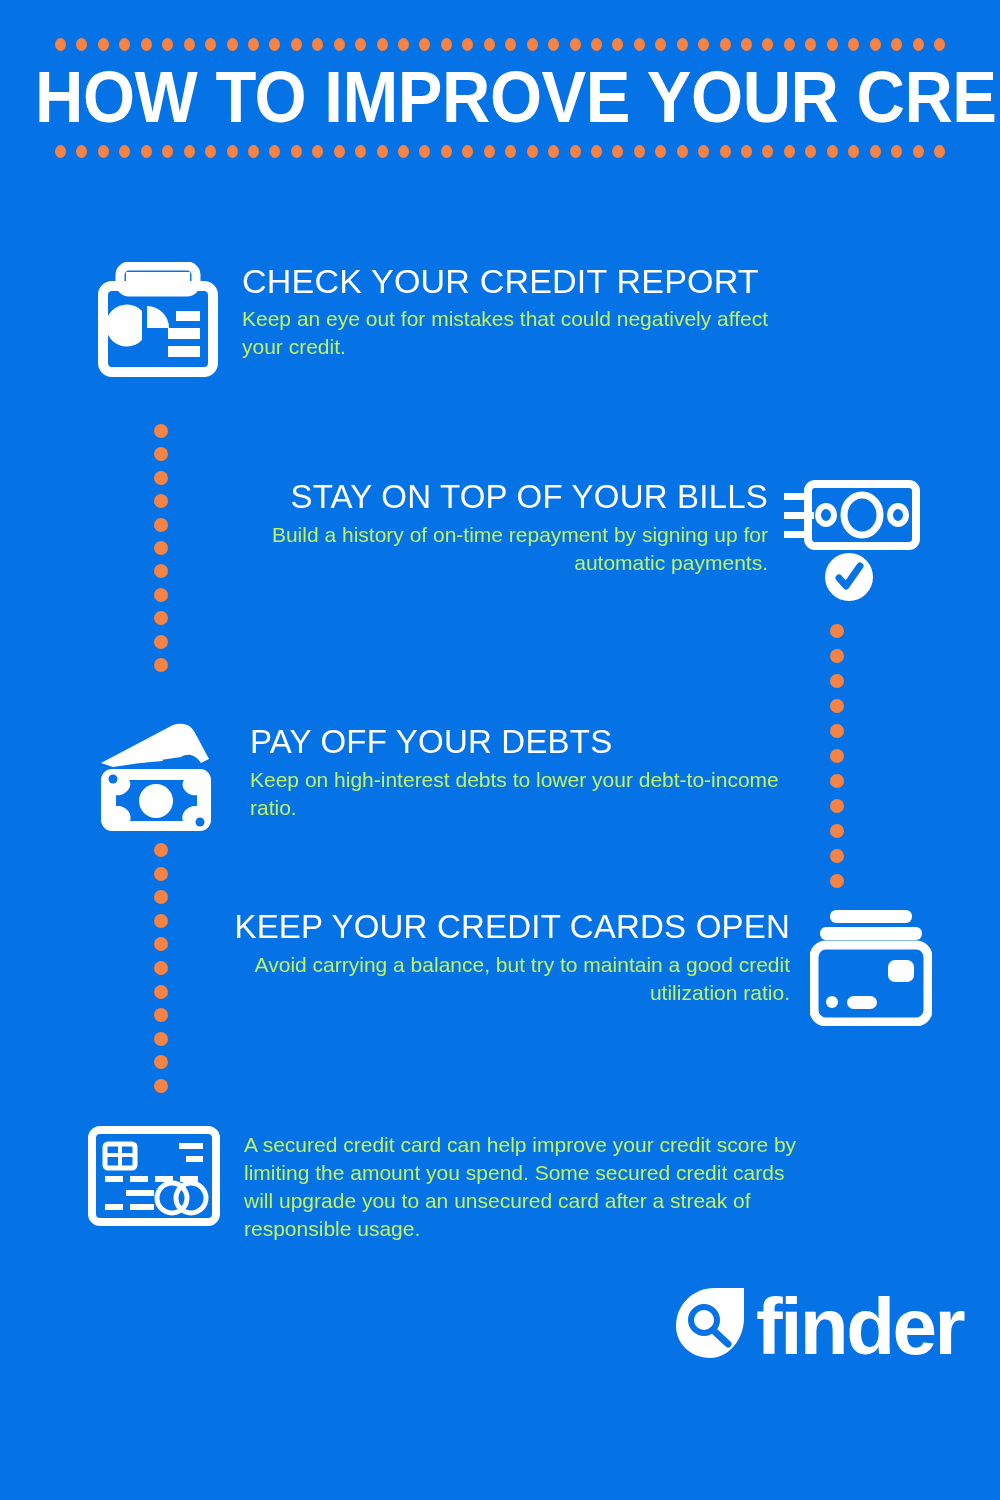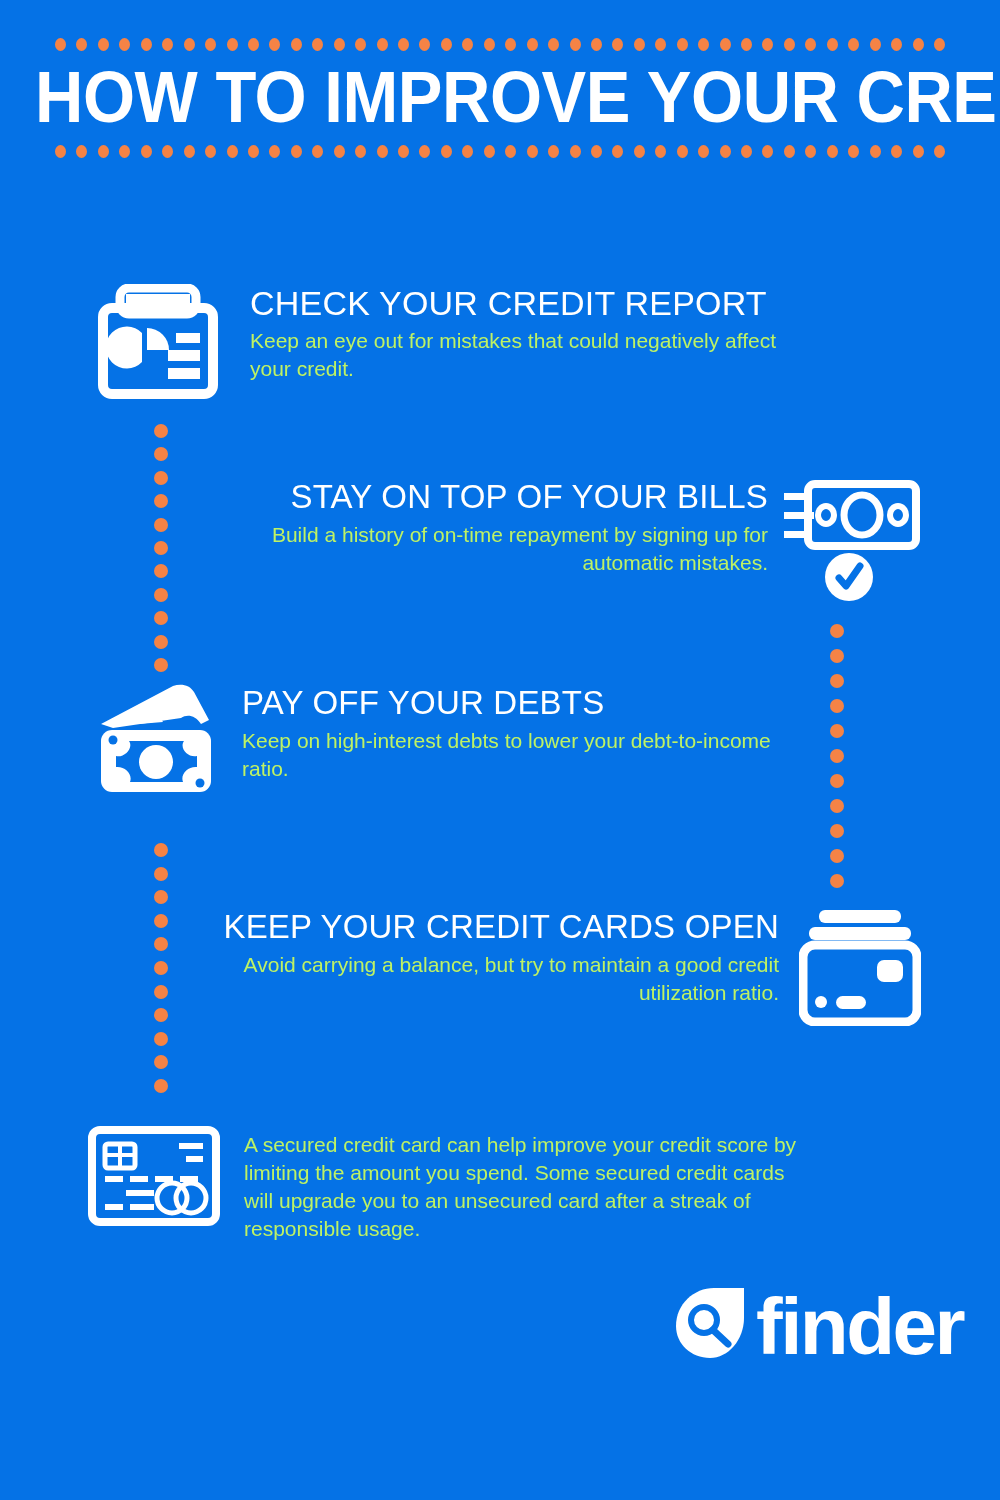--- a/index.html
+++ b/index.html
@@ -116,31 +116,31 @@
     font-size: 21px;
     font-weight: normal;
     line-height: 28px;
     color: #bef264;
     margin-top: 5px;
   }
   .align-right { text-align: right; margin-left: 13px; }
   .align-left  { text-align: left; }
 
   
-  #sec-1 { left: 98px;  top: 284px; width: 700px; gap: 8px; }
+  #sec-1 { left: 98px;  top: 262px; width: 700px; }
   #sec-1 .icon-box { margin-right: 24px; }
   #sec-1 .sec-title { font-size: 34px; }
 
   #sec-2 { left: 220px; top: 478px; width: 700px; justify-content: flex-end; }
   #sec-2 .icon-box { margin-left: 12px; }
 
-  #sec-3 { left: 95px;  top: 684px; width: 700px; }
+  #sec-3 { left: 95px;  top: 723px; width: 700px; gap: 8px; }
   #sec-3 .icon-box { margin-right: 22px; }
 
-  #sec-4 { left: 181px; top: 908px; width: 740px; justify-content: flex-end; }
+  #sec-4 { left: 192px; top: 908px; width: 740px; justify-content: flex-end; }
   #sec-4 .icon-box { margin-left: 20px; }
 
   #sec-5 { left: 88px;  top: 1126px; width: 760px; }
   #sec-5 .icon-box { margin-right: 24px; }
   #sec-5 .sec-body { max-width: 560px; }
 
   
   .logo {
     position: absolute;
     left: 672px;
@@ -310,21 +310,21 @@
     </div>
     <div class="text-block align-left">
       <div class="sec-title">CHECK YOUR CREDIT REPORT</div>
       <div class="sec-body">Keep an eye out for mistakes that could negatively affect your credit.</div>
     </div>
   </div>
 
   <div class="section right-icon" id="sec-2">
     <div class="text-block align-right">
       <div class="sec-title">STAY ON TOP OF YOUR BILLS</div>
-      <div class="sec-body">Build a history of on-time repayment by signing up for automatic mistakes.</div>
+      <div class="sec-body">Build a history of on-time repayment by signing up for automatic payments.</div>
     </div>
     <div class="icon-box">
       <svg width="140" height="125" viewBox="0 0 140 125" fill="none" xmlns="http://www.w3.org/2000/svg">
         <rect x="28" y="6" width="108" height="62" rx="7" stroke="#FFFFFF" stroke-width="8" fill="none"></rect>
         <ellipse cx="82" cy="37" rx="18" ry="20" stroke="#FFFFFF" stroke-width="7" fill="none"></ellipse>
         <ellipse cx="46" cy="37" rx="8" ry="9" stroke="#FFFFFF" stroke-width="6" fill="none"></ellipse>
         <ellipse cx="118" cy="37" rx="8" ry="9" stroke="#FFFFFF" stroke-width="6" fill="none"></ellipse>
         <rect x="4" y="15" width="26" height="7" fill="#FFFFFF"></rect>
         <rect x="4" y="34" width="30" height="7" fill="#FFFFFF"></rect>
         <rect x="4" y="53" width="26" height="7" fill="#FFFFFF"></rect>

